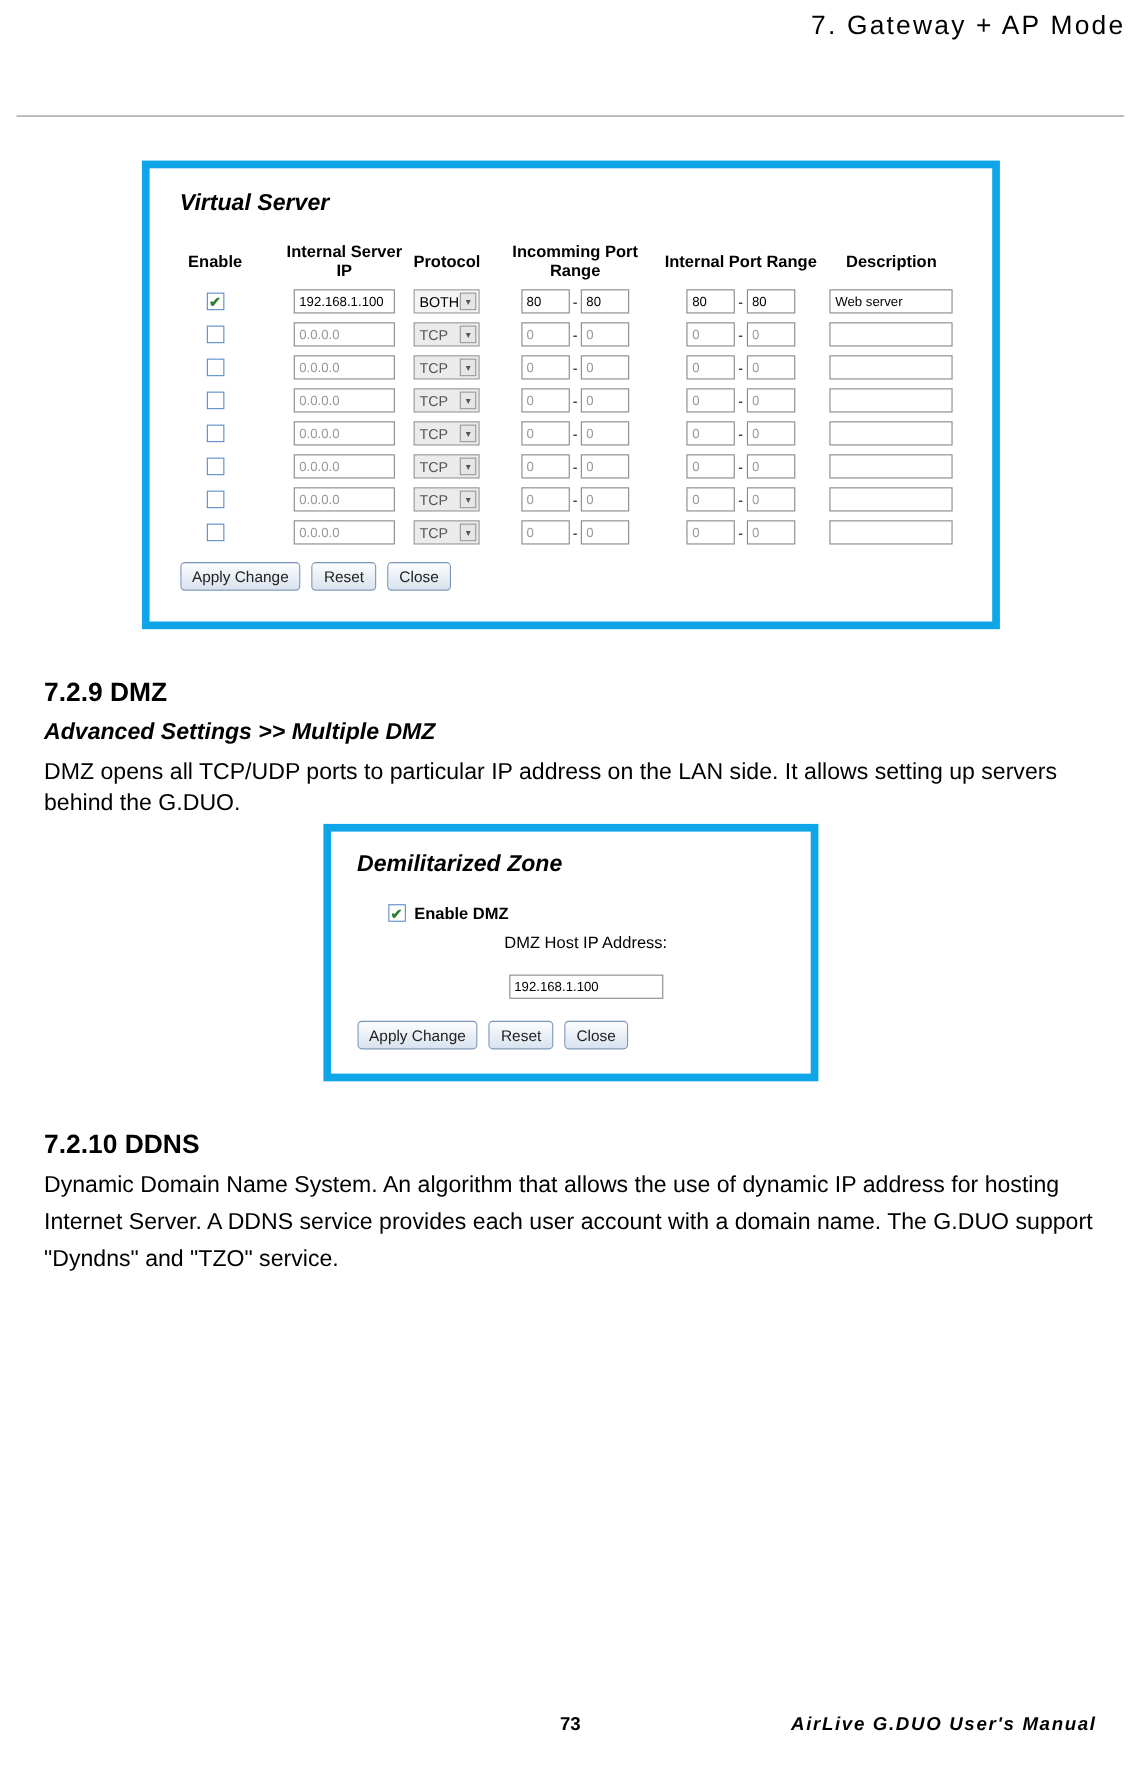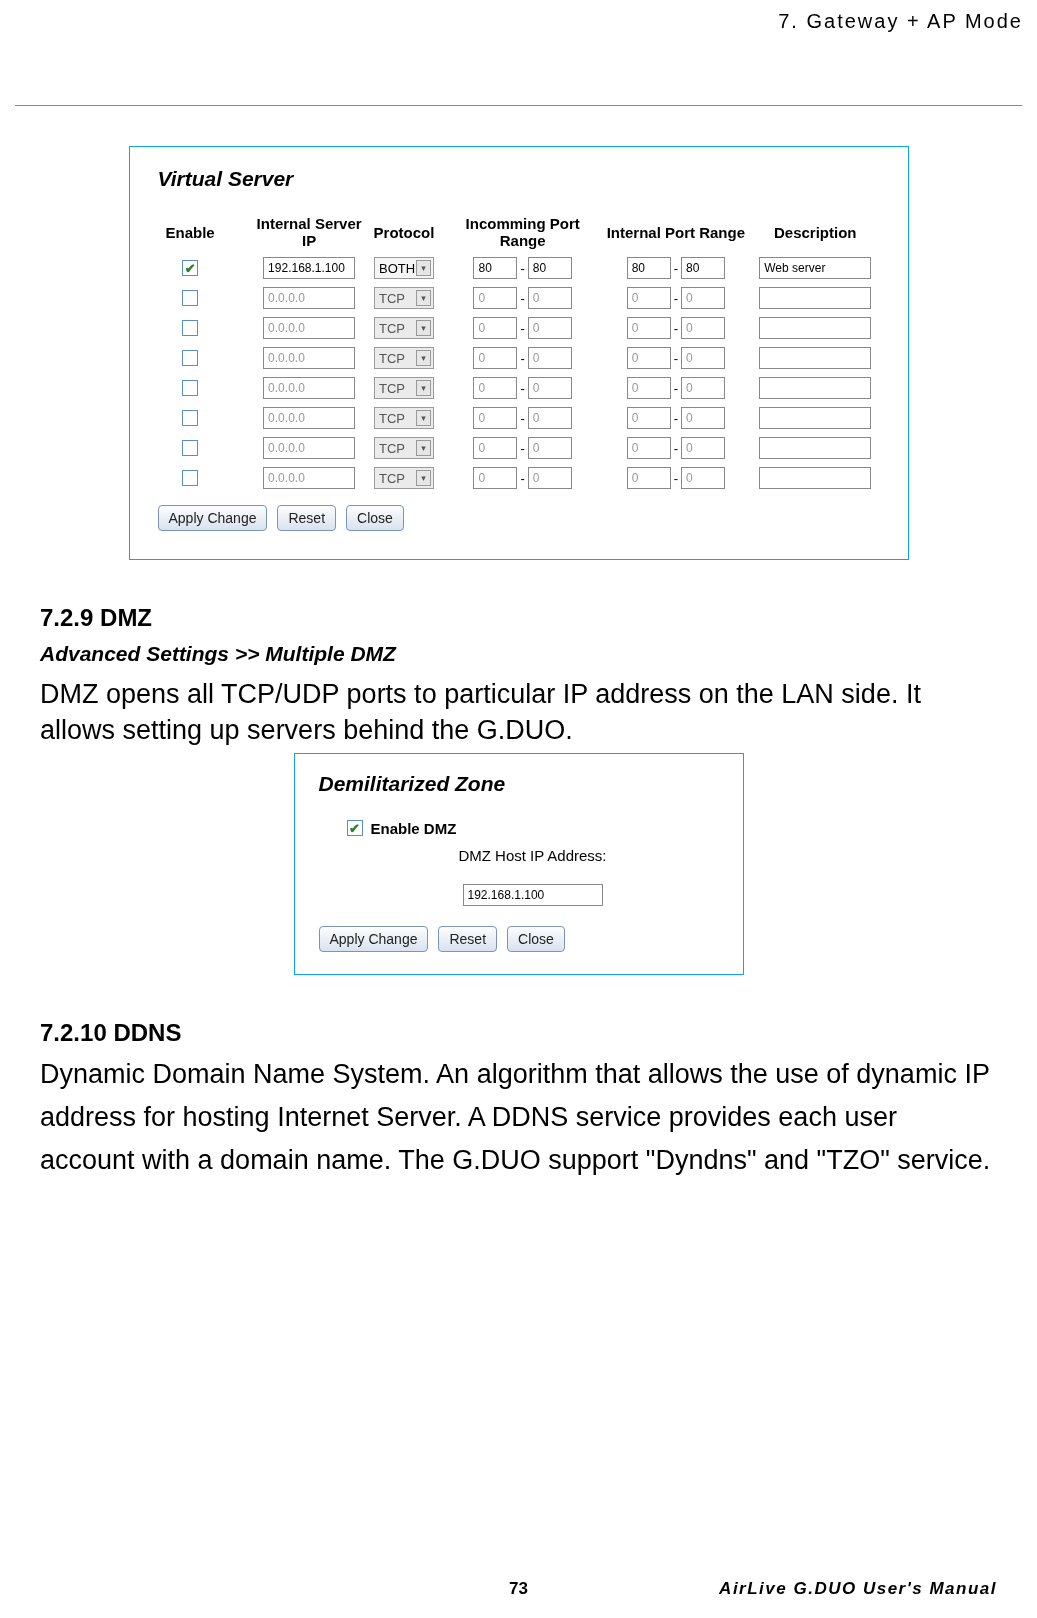--- a/index.html
+++ b/index.html
@@ -15,21 +15,21 @@
       padding: 10px 40px 40px 40px;
     }
     .header-area {
       position: relative;
       height: 95px;
     }
     .chapter-label {
       position: absolute;
       right: -26px;
       top: 0;
-      font-size: 20px;
+      font-size: 24px;
       letter-spacing: 2px;
     }
     .logo {
       position: absolute;
       left: -12px;
       top: 5px;
       font-size: 40px;
       font-weight: bold;
       font-style: italic;
       display: flex;
@@ -40,21 +40,21 @@
       width: 70px;
       height: 60px;
       position: relative;
     }
     .logo-swirl svg { width: 100%; height: 100%; }
     .logo-text { letter-spacing: -1px; }
     .logo-reg { font-size: 14px; vertical-align: super; font-style: normal;}
     .hr-thin { border: none; border-top: 1px solid #888; margin: 0 -25px 0 -25px; }
 
     .panel {
-      border: 1px solid #0ea5e9;
+      border: 7px solid #0ea5e9;
       background: #fff;
       margin: 40px auto 20px auto;
     }
     .vs-panel { width: 780px; padding: 20px 28px 28px 28px; }
     .panel-title {
       font-size: 21px;
       font-weight: bold;
       font-style: italic;
       margin-bottom: 24px;
     }
@@ -115,40 +115,40 @@
       font-size: 14px;
       color: #222;
       cursor: pointer;
     }
 
     .body-text { font-size: 21px; line-height: 1.35; margin-top: 6px; }
     .link { color: #0000ee; text-decoration: underline; }
 
     .section-heading { font-size: 24px; font-weight: bold; margin-top: 44px; }
     .section-path { font-size: 21px; font-weight: bold; font-style: italic; margin-top: 10px; }
-    .section-body { font-size: 27px; line-height: 1.35; margin-top: 10px; }
+    .section-body { font-size: 21px; line-height: 1.35; margin-top: 10px; }
 
     .dmz-panel {
       width: 450px;
       padding: 18px 24px 22px 24px;
       margin: 4px auto 0 auto;
     }
     .dmz-enable-row {
       display: flex; align-items: center; gap: 8px; font-size: 15px;
       font-weight: bold; margin: 16px 0 10px 28px;
     }
     .dmz-ip-row {
       display: flex; align-items: center; gap: 20px; font-size: 15px;
       margin-left: 28px; margin-bottom: 20px; flex-direction: column;
     }
     .dmz-ip-inp { width: 140px; }
 
     .footer {
       position: absolute;
-      bottom: 19px;
+      bottom: 40px;
       left: 40px;
       right: 40px;
       display: flex;
       justify-content: space-between;
       align-items: flex-end;
       font-size: 17px;
     }
     .footer-page { position: absolute; left: 50%; transform: translateX(-50%); font-weight: bold; }
     .footer-right { font-style: italic; font-weight: bold; letter-spacing: 1.5px; margin-left: auto;}
   </style>

